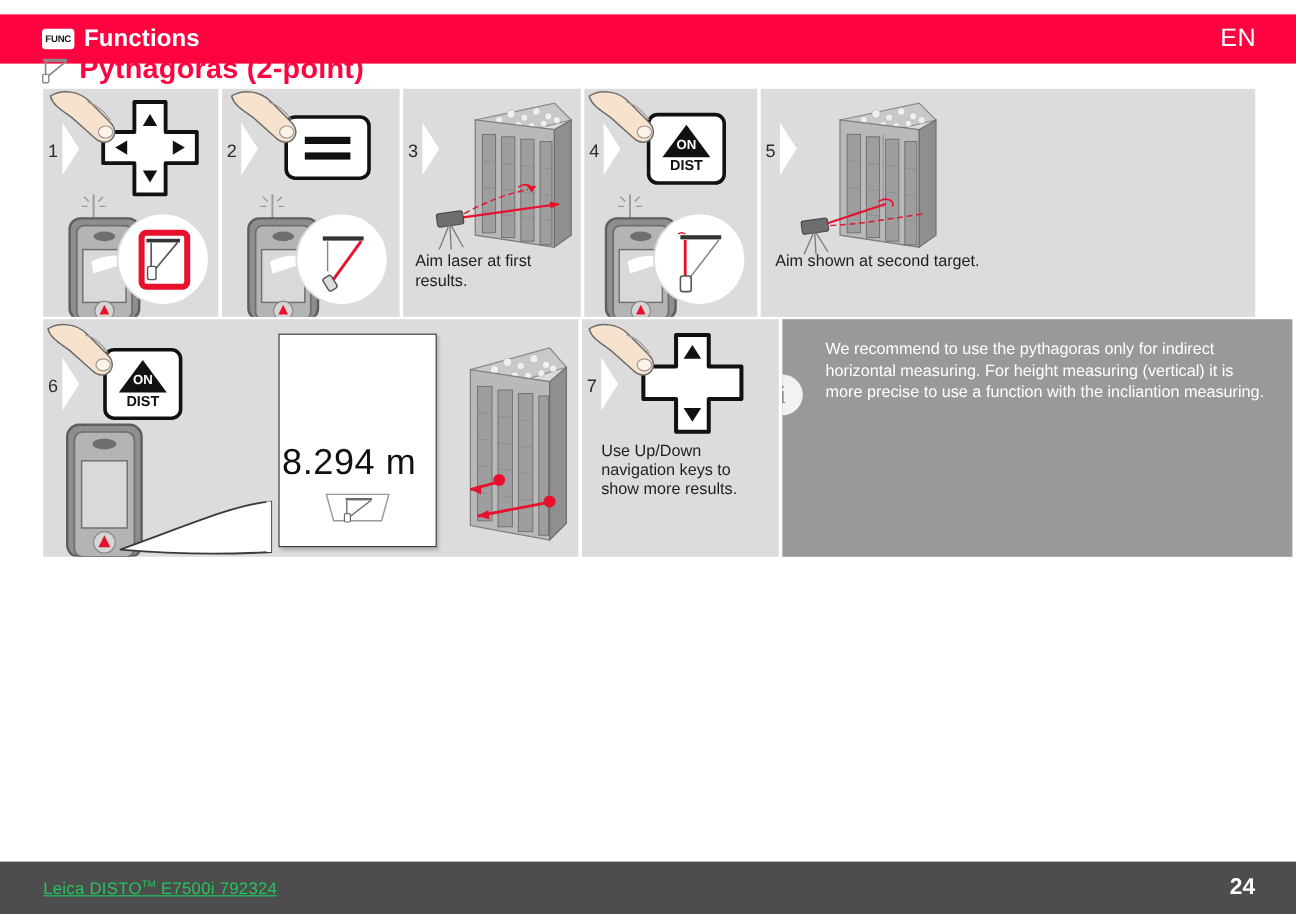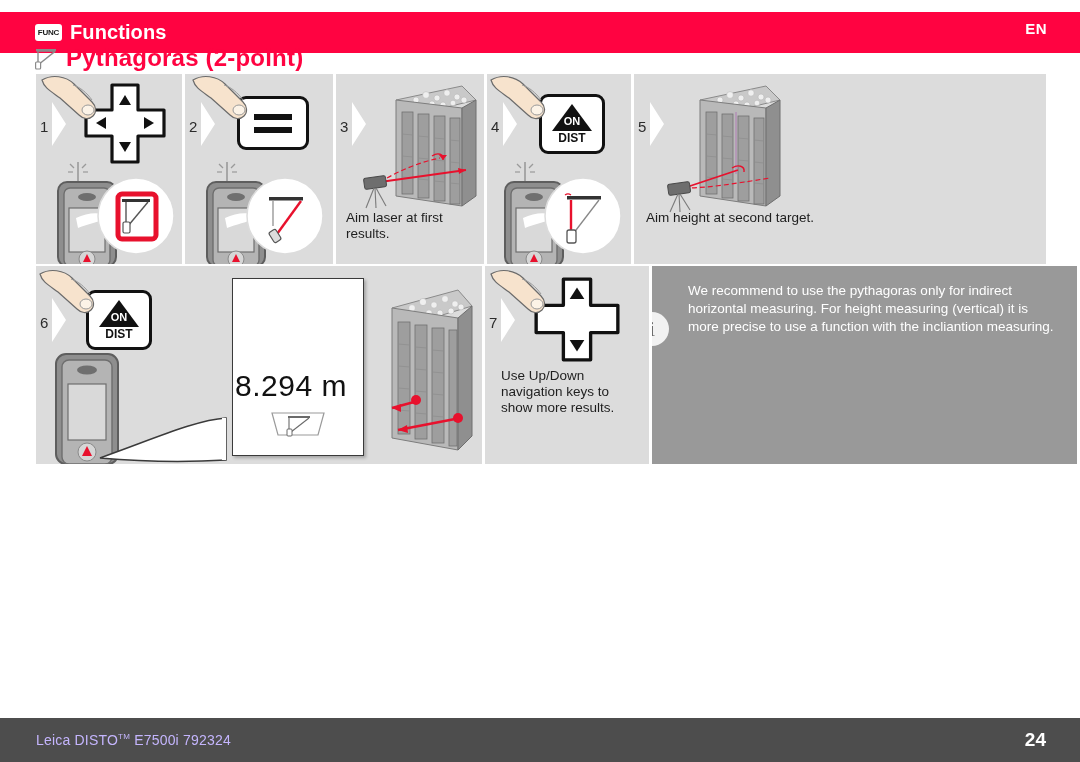--- a/index.html
+++ b/index.html
@@ -23,21 +23,21 @@
     display: flex; align-items: center; justify-content: center;
     font-size: 8px; font-weight: bold; color: #1a1a1a;
     letter-spacing: -0.2px; font-family: "Liberation Sans", sans-serif;
   }
   .header-title {
     margin-left: 8px; color: #ffffff;
     font-size: 20px; font-weight: bold; letter-spacing: 0.1px;
   }
   .lang-code {
     position: absolute; right: 33px; top: 8px;
-    color: #ffffff; font-size: 15px; font-weight: bold; letter-spacing: 0.5px;
+    color: #ffffff; font-size: 21px; font-weight: normal; letter-spacing: 0.5px;
   }
 
   
   .subtitle-row {
     position: absolute; left: 0; top: 41px; width: 1080px; height: 33px;
     display: flex; align-items: center;
   }
   .pyth-icon { margin-left: 34px; width: 26px; height: 24px; }
   .subtitle-text {
     margin-left: 6px; color: #ff0341;
@@ -143,21 +143,21 @@
     color: #ffffff; font-size: 13.5px; line-height: 1.35;
   }
   .info-para + .info-para { margin-top: 15px; }
 
   
   .footer {
     position: absolute; left: 0; bottom: 0; width: 1080px; height: 44px;
     background: #4d4d4d; display: flex; align-items: center;
   }
   .footer-text {
-    margin-left: 36px; color: #c4b5fd; font-size: 14px; letter-spacing: 0.2px;
+    margin-left: 36px; color: #22c55e; font-size: 14px; letter-spacing: 0.2px; text-decoration: underline;
   }
   .footer-text sup { font-size: 8px; vertical-align: super; }
   .footer-page {
     position: absolute; right: 34px; color: #ffffff;
     font-size: 19px; font-weight: bold;
   }
 </style>
 </head>
 <body>
 
@@ -411,21 +411,21 @@
           <path d="M36 110 C60 110 84 106 122 100" fill="none" stroke="#e8112d" stroke-width="1.2" stroke-dasharray="5 3"></path>
           <path d="M84 90 C90 86 97 88 96 94" fill="none" stroke="#e8112d" stroke-width="1.4"></path>
           <rect x="20" y="105" width="22" height="11" rx="2" fill="#6e6e6e" stroke="#4a4a4a" stroke-width="1" transform="rotate(-8 31 110)"></rect>
           <g stroke="#7a7a7a" stroke-width="1.1">
             <line x1="30" y1="116" x2="22" y2="134"></line>
             <line x1="31" y1="116" x2="32" y2="134"></line>
             <line x1="32" y1="116" x2="42" y2="132"></line>
           </g>
         </svg>
       </div>
-      <div class="caption" style="left:12px; top:136px; width:180px;">Aim height at second target.</div>
+      <div class="caption" style="left:12px; top:136px; width:180px;">Aim shown at second target.</div>
     </div>
   </div>
 
   <div class="row row2">
 
     <div class="panel" style="width:449px">
       <div class="step-chevron"></div>
       <div class="step-num">6</div>
       <div class="key key-dist" style="left:50px; top:24px;">
         <div class="dist-tri">

